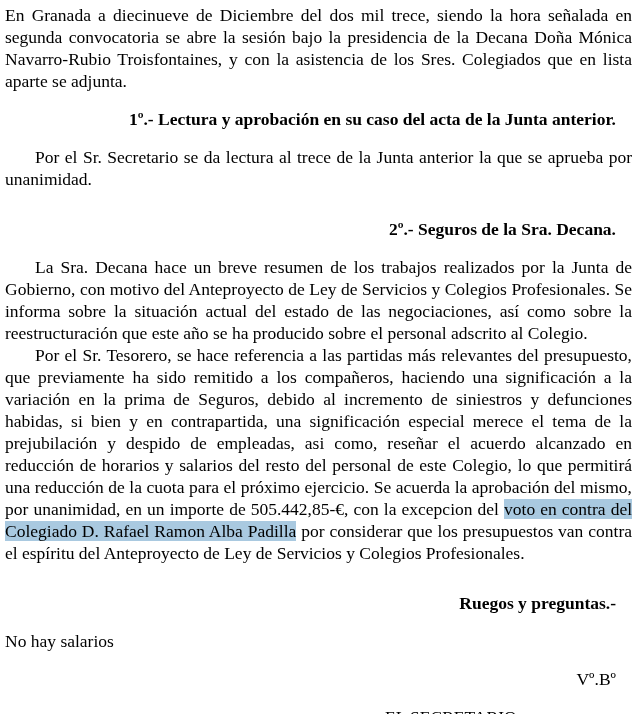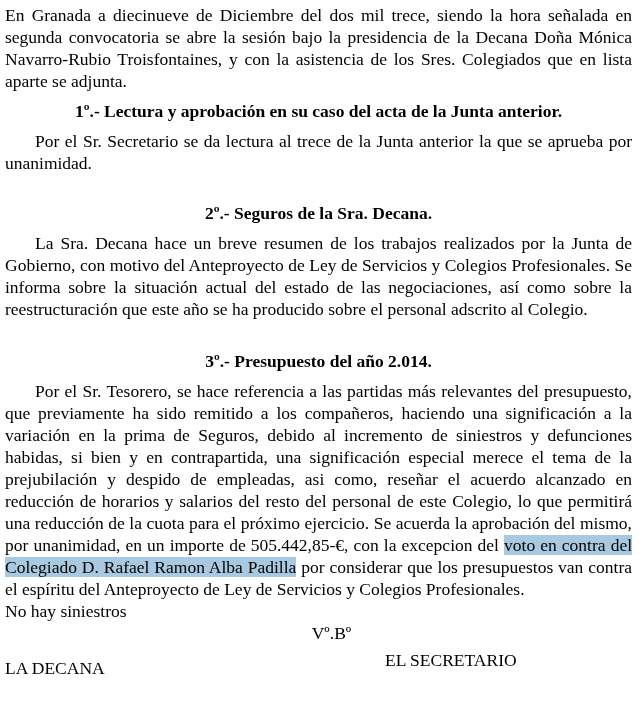--- a/index.html
+++ b/index.html
@@ -19,39 +19,39 @@
     background: #ffffff;
   }
   .para {
     margin: 0;
     text-align: justify;
   }
   .first-indent {
     text-indent: 30px;
   }
   .heading {
-    margin: 8px;
+    margin: 16px;
     font-size: 17.5px;
     line-height: 22px;
     font-weight: 700;
-    text-align: center;
+    text-align: right;
   }
   .gap-before {
     margin-top: 28px;
   }
   .gap-before-lg {
     margin-top: 30px;
   }
   .plain-line {
     margin: 0;
     text-align: left;
   }
   .vb-line {
-    margin: 0;
-    text-align: center;
+    margin: 16px;
+    text-align: right;
     text-indent: 26px;
   }
   .signatures {
     position: relative;
     margin-top: 5px;
     height: 22px;
   }
   .sig-left {
     position: absolute;
     left: 0;
@@ -75,26 +75,26 @@
   <p class="para">En Granada a diecinueve de Diciembre del dos mil trece, siendo la hora señalada en segunda convocatoria se abre la sesión bajo la presidencia de la Decana Doña Mónica Navarro-Rubio Troisfontaines, y con la asistencia de los Sres. Colegiados que en lista aparte se adjunta.</p>
 
   <h3 class="heading">1º.- Lectura y aprobación en su caso del acta de la Junta anterior.</h3>
 
   <p class="para first-indent">Por el Sr. Secretario se da lectura al trece de la Junta anterior la que se aprueba por unanimidad.</p>
 
   <h3 class="heading gap-before">2º.- Seguros de la Sra. Decana.</h3>
 
   <p class="para first-indent">La Sra. Decana hace un breve resumen de los trabajos realizados por la Junta de Gobierno, con motivo  del Anteproyecto de Ley de Servicios y Colegios Profesionales. Se informa sobre la situación actual del estado de las negociaciones, así como sobre la reestructuración que este año se ha producido sobre el personal adscrito al Colegio.</p>
 
-  <h3 class="heading gap-before-lg">3º.- Presupuesto del año 2.014.</h3>
 
   <p class="para first-indent"><span>Por el Sr. Tesorero, se hace referencia a las partidas más relevantes del presupuesto, que previamente ha sido remitido a los compañeros, haciendo  una significación a la variación en la prima de  Seguros, debido al incremento de siniestros y defunciones habidas, si bien y en contrapartida, una significación especial merece el tema de la prejubilación y despido de empleadas, asi como, reseñar el acuerdo alcanzado en reducción de horarios y salarios del resto del personal de este Colegio, lo que permitirá  una reducción de la cuota para el próximo ejercicio.  Se acuerda la aprobación del mismo, por unanimidad, en un importe de 505.442,85-€,  con la excepcion del </span><span class="hl" style="background-color: rgb(169, 201, 224);">voto en contra del Colegiado D. Rafael Ramon Alba Padilla</span><span> por considerar que los presupuestos van contra el espíritu del Anteproyecto de Ley de Servicios y Colegios Profesionales.</span></p>
 
+  <h3 class="heading gap-before">Ruegos y preguntas.-</h3>
 
-  <p class="plain-line">No hay siniestros</p>
+  <p class="plain-line">No hay salarios</p>
 
   <p class="vb-line">Vº.Bº</p>
 
   <div class="signatures">
     <span class="sig-left">LA DECANA</span>
     <span class="sig-right">EL SECRETARIO</span>
   </div>
 
 </div>
 

